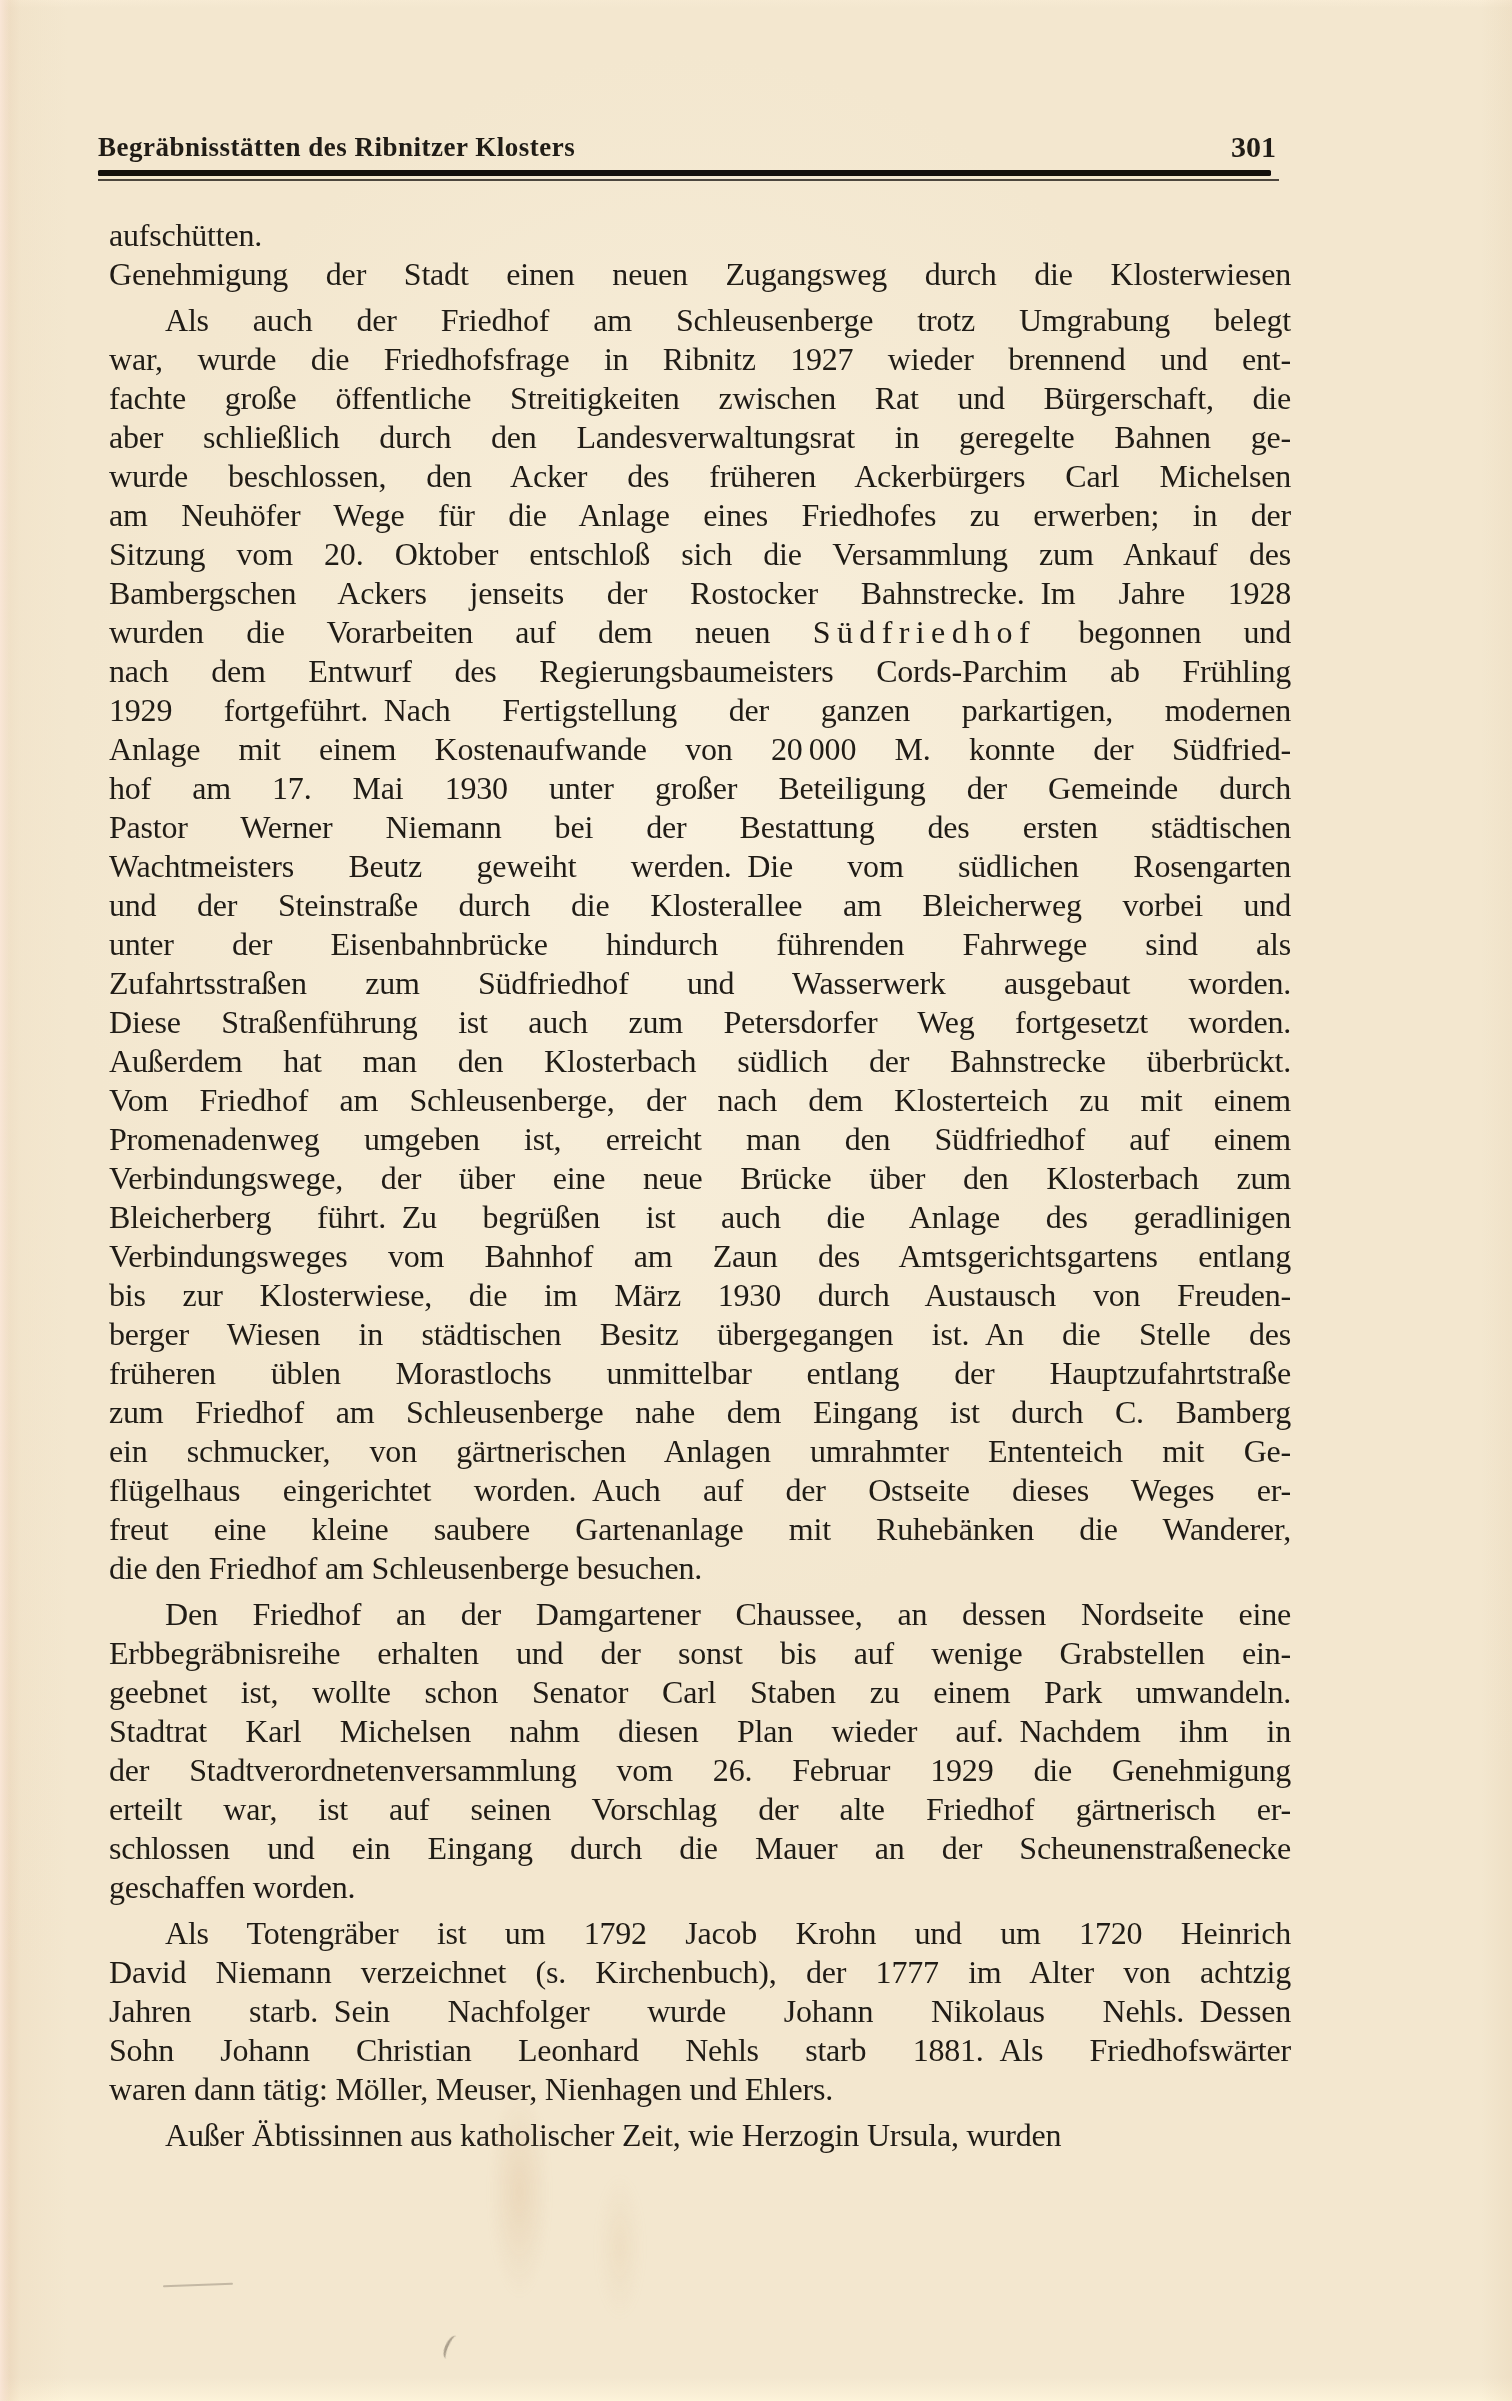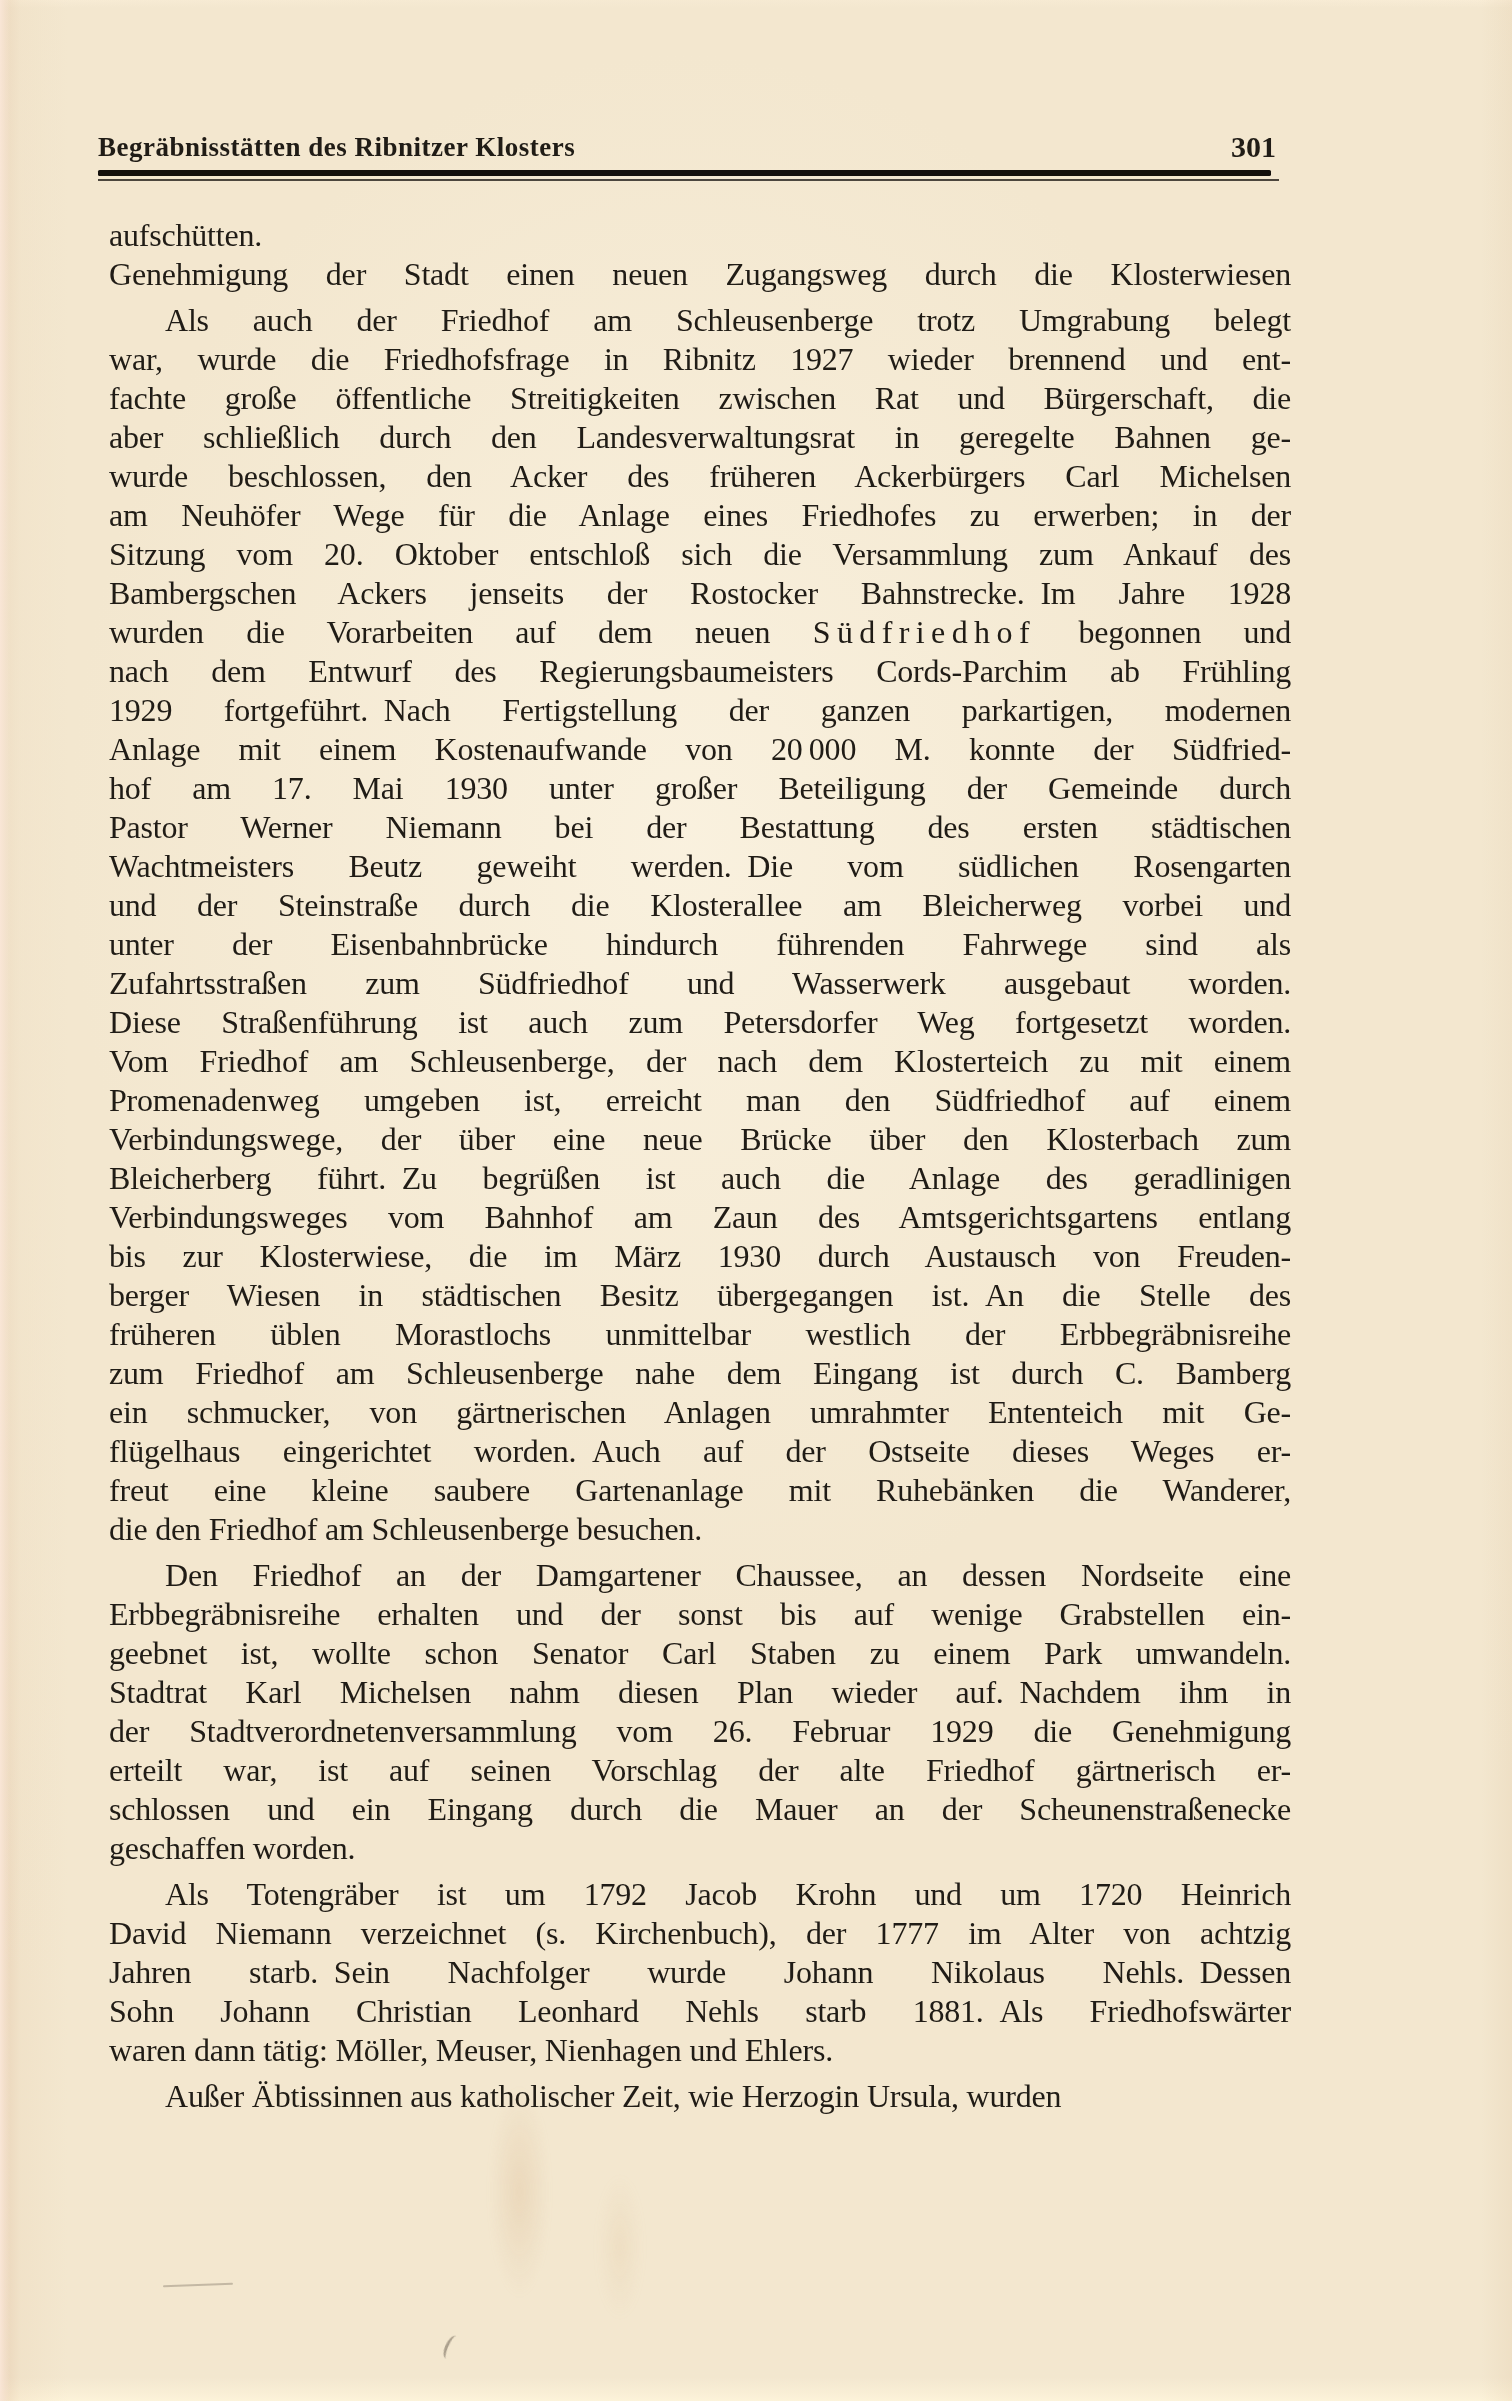--- a/index.html
+++ b/index.html
@@ -100,28 +100,29 @@
         <div class="line">nach dem Entwurf des Regierungsbaumeisters Cords-Parchim ab Frühling</div>
         <div class="line">1929 fortgeführt. Nach Fertigstellung der ganzen parkartigen, modernen</div>
         <div class="line">Anlage mit einem Kostenaufwande von 20 000 M. konnte der Südfried-</div>
         <div class="line">hof am 17. Mai 1930 unter großer Beteiligung der Gemeinde durch</div>
         <div class="line">Pastor Werner Niemann bei der Bestattung des ersten städtischen</div>
         <div class="line">Wachtmeisters Beutz geweiht werden. Die vom südlichen Rosengarten</div>
         <div class="line">und der Steinstraße durch die Klosterallee am Bleicherweg vorbei und</div>
         <div class="line">unter der Eisenbahnbrücke hindurch führenden Fahrwege sind als</div>
         <div class="line">Zufahrtsstraßen zum Südfriedhof und Wasserwerk ausgebaut worden.</div>
         <div class="line">Diese Straßenführung ist auch zum Petersdorfer Weg fortgesetzt worden.</div>
+        <div class="line">Außerdem hat man den Klosterbach südlich der Bahnstrecke überbrückt.</div>
         <div class="line">Vom Friedhof am Schleusenberge, der nach dem Klosterteich zu mit einem</div>
         <div class="line">Promenadenweg umgeben ist, erreicht man den Südfriedhof auf einem</div>
         <div class="line">Verbindungswege, der über eine neue Brücke über den Klosterbach zum</div>
         <div class="line">Bleicherberg führt. Zu begrüßen ist auch die Anlage des geradlinigen</div>
         <div class="line">Verbindungsweges vom Bahnhof am Zaun des Amtsgerichtsgartens entlang</div>
         <div class="line">bis zur Klosterwiese, die im März 1930 durch Austausch von Freuden-</div>
         <div class="line">berger Wiesen in städtischen Besitz übergegangen ist. An die Stelle des</div>
-        <div class="line">früheren üblen Morastlochs unmittelbar westlich der Erbbegräbnisreihe</div>
+        <div class="line">früheren üblen Morastlochs unmittelbar entlang der Hauptzufahrtstraße</div>
         <div class="line">zum Friedhof am Schleusenberge nahe dem Eingang ist durch C. Bamberg</div>
         <div class="line">ein schmucker, von gärtnerischen Anlagen umrahmter Ententeich mit Ge-</div>
         <div class="line">flügelhaus eingerichtet worden. Auch auf der Ostseite dieses Weges er-</div>
         <div class="line">freut eine kleine saubere Gartenanlage mit Ruhebänken die Wanderer,</div>
         <div class="line last">die den Friedhof am Schleusenberge besuchen.</div>
       </div>
       <div class="para indent spaced">
         <div class="line first">Den Friedhof an der Damgartener Chaussee, an dessen Nordseite eine</div>
         <div class="line">Erbbegräbnisreihe erhalten und der sonst bis auf wenige Grabstellen ein-</div>
         <div class="line">geebnet ist, wollte schon Senator Carl Staben zu einem Park umwandeln.</div>

